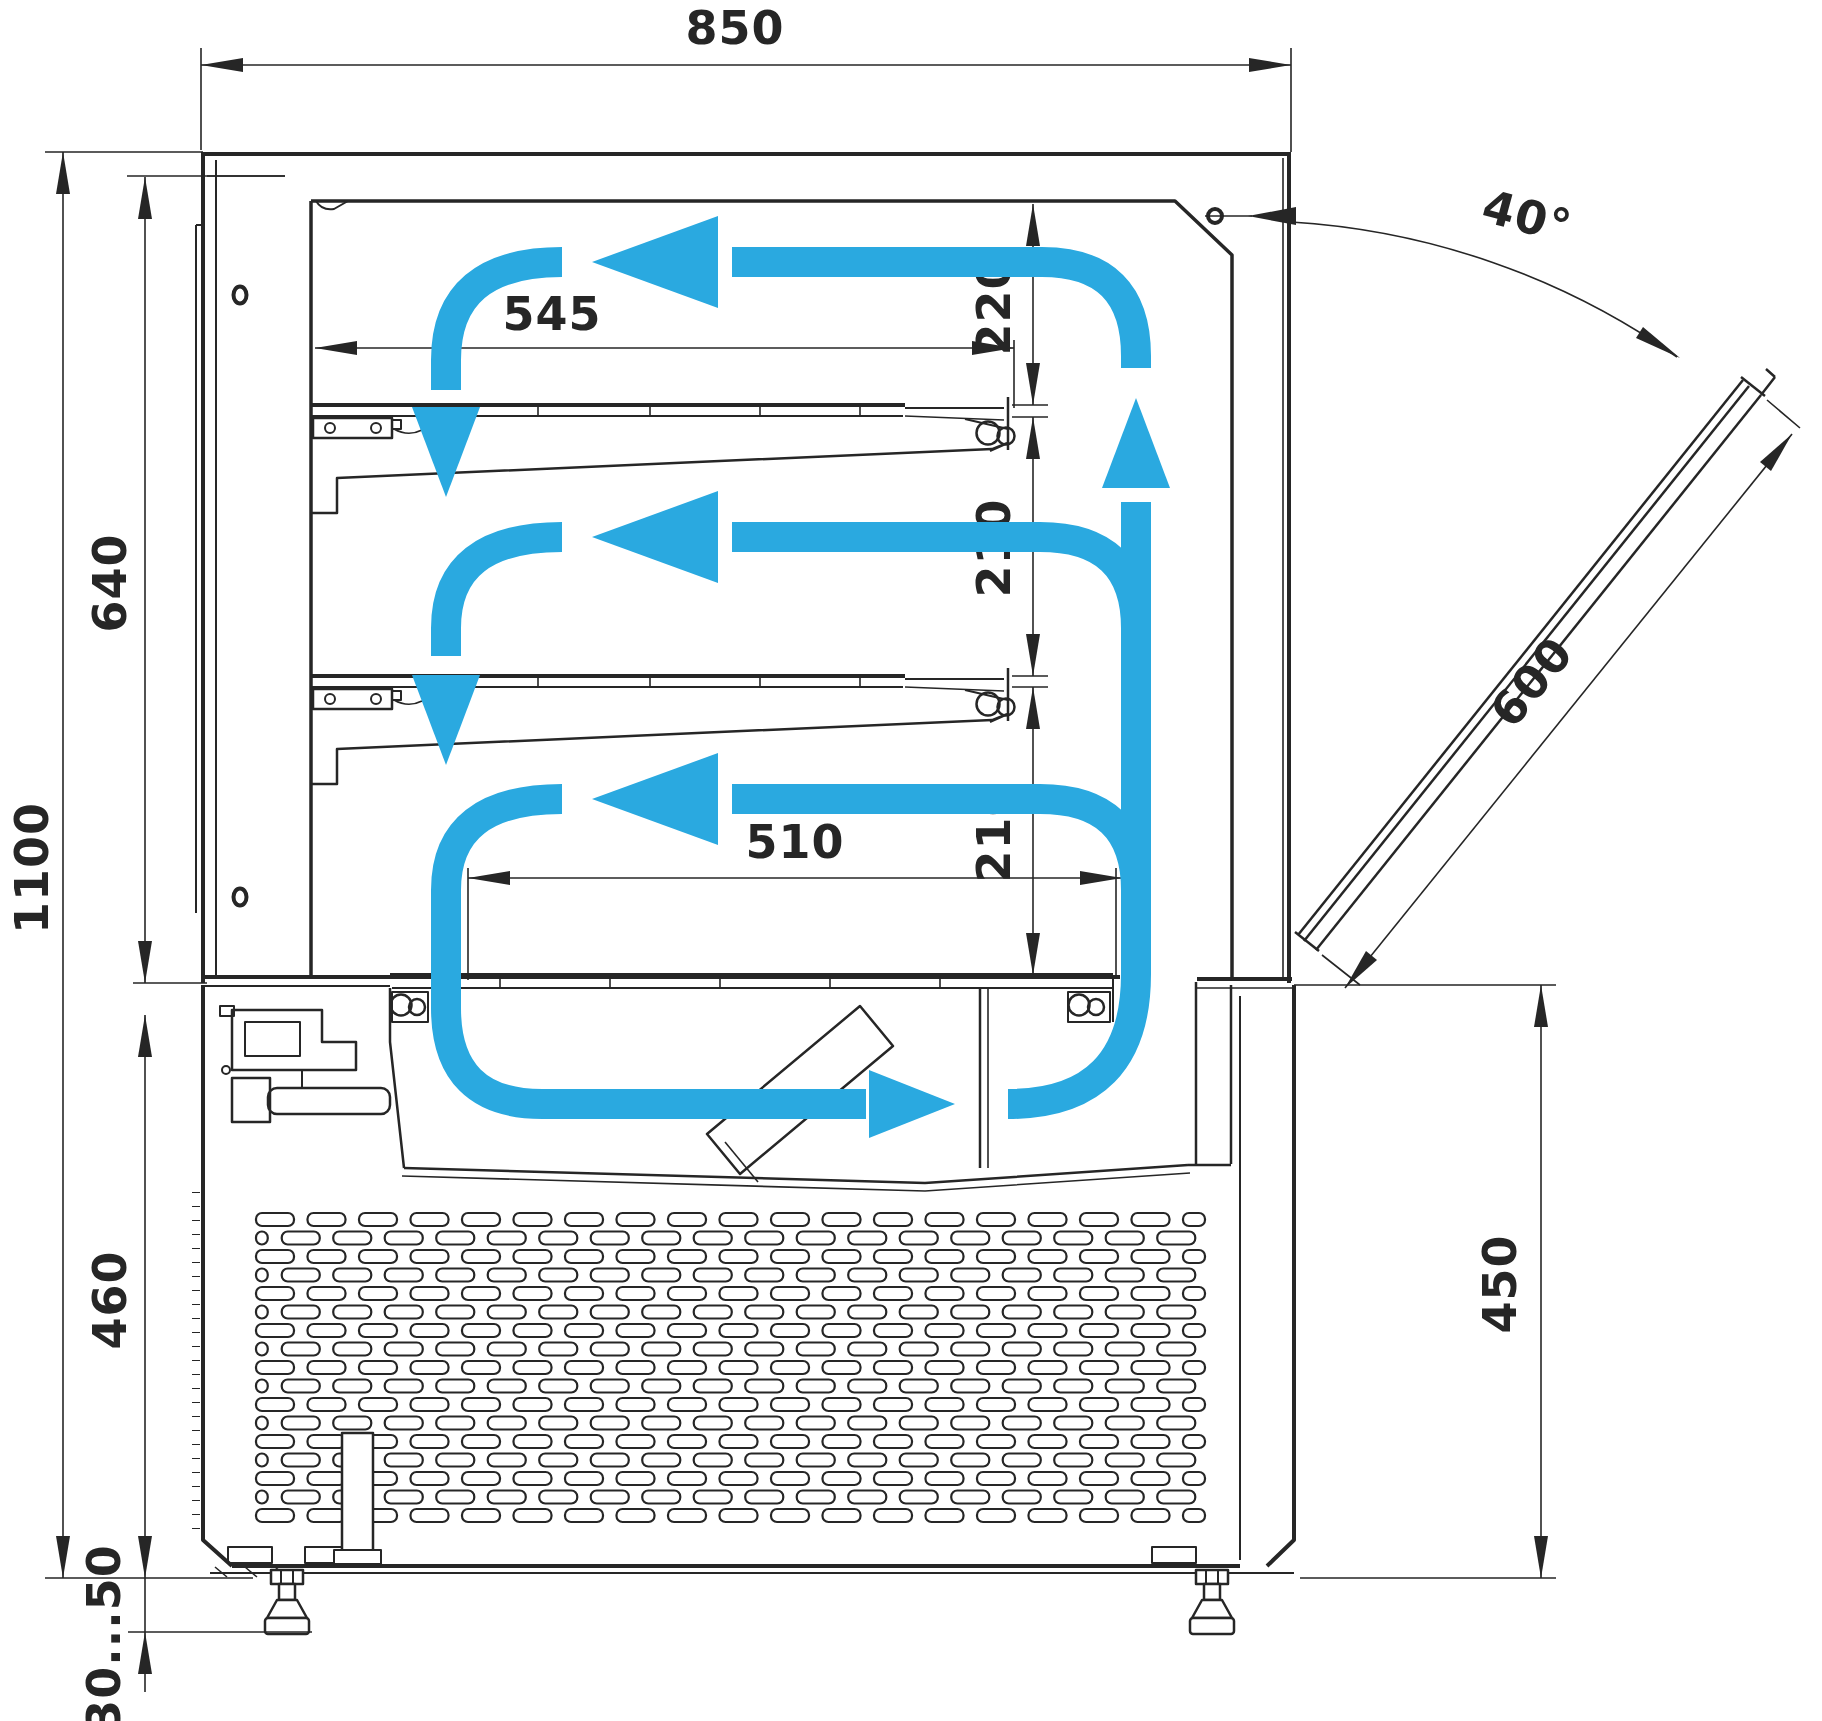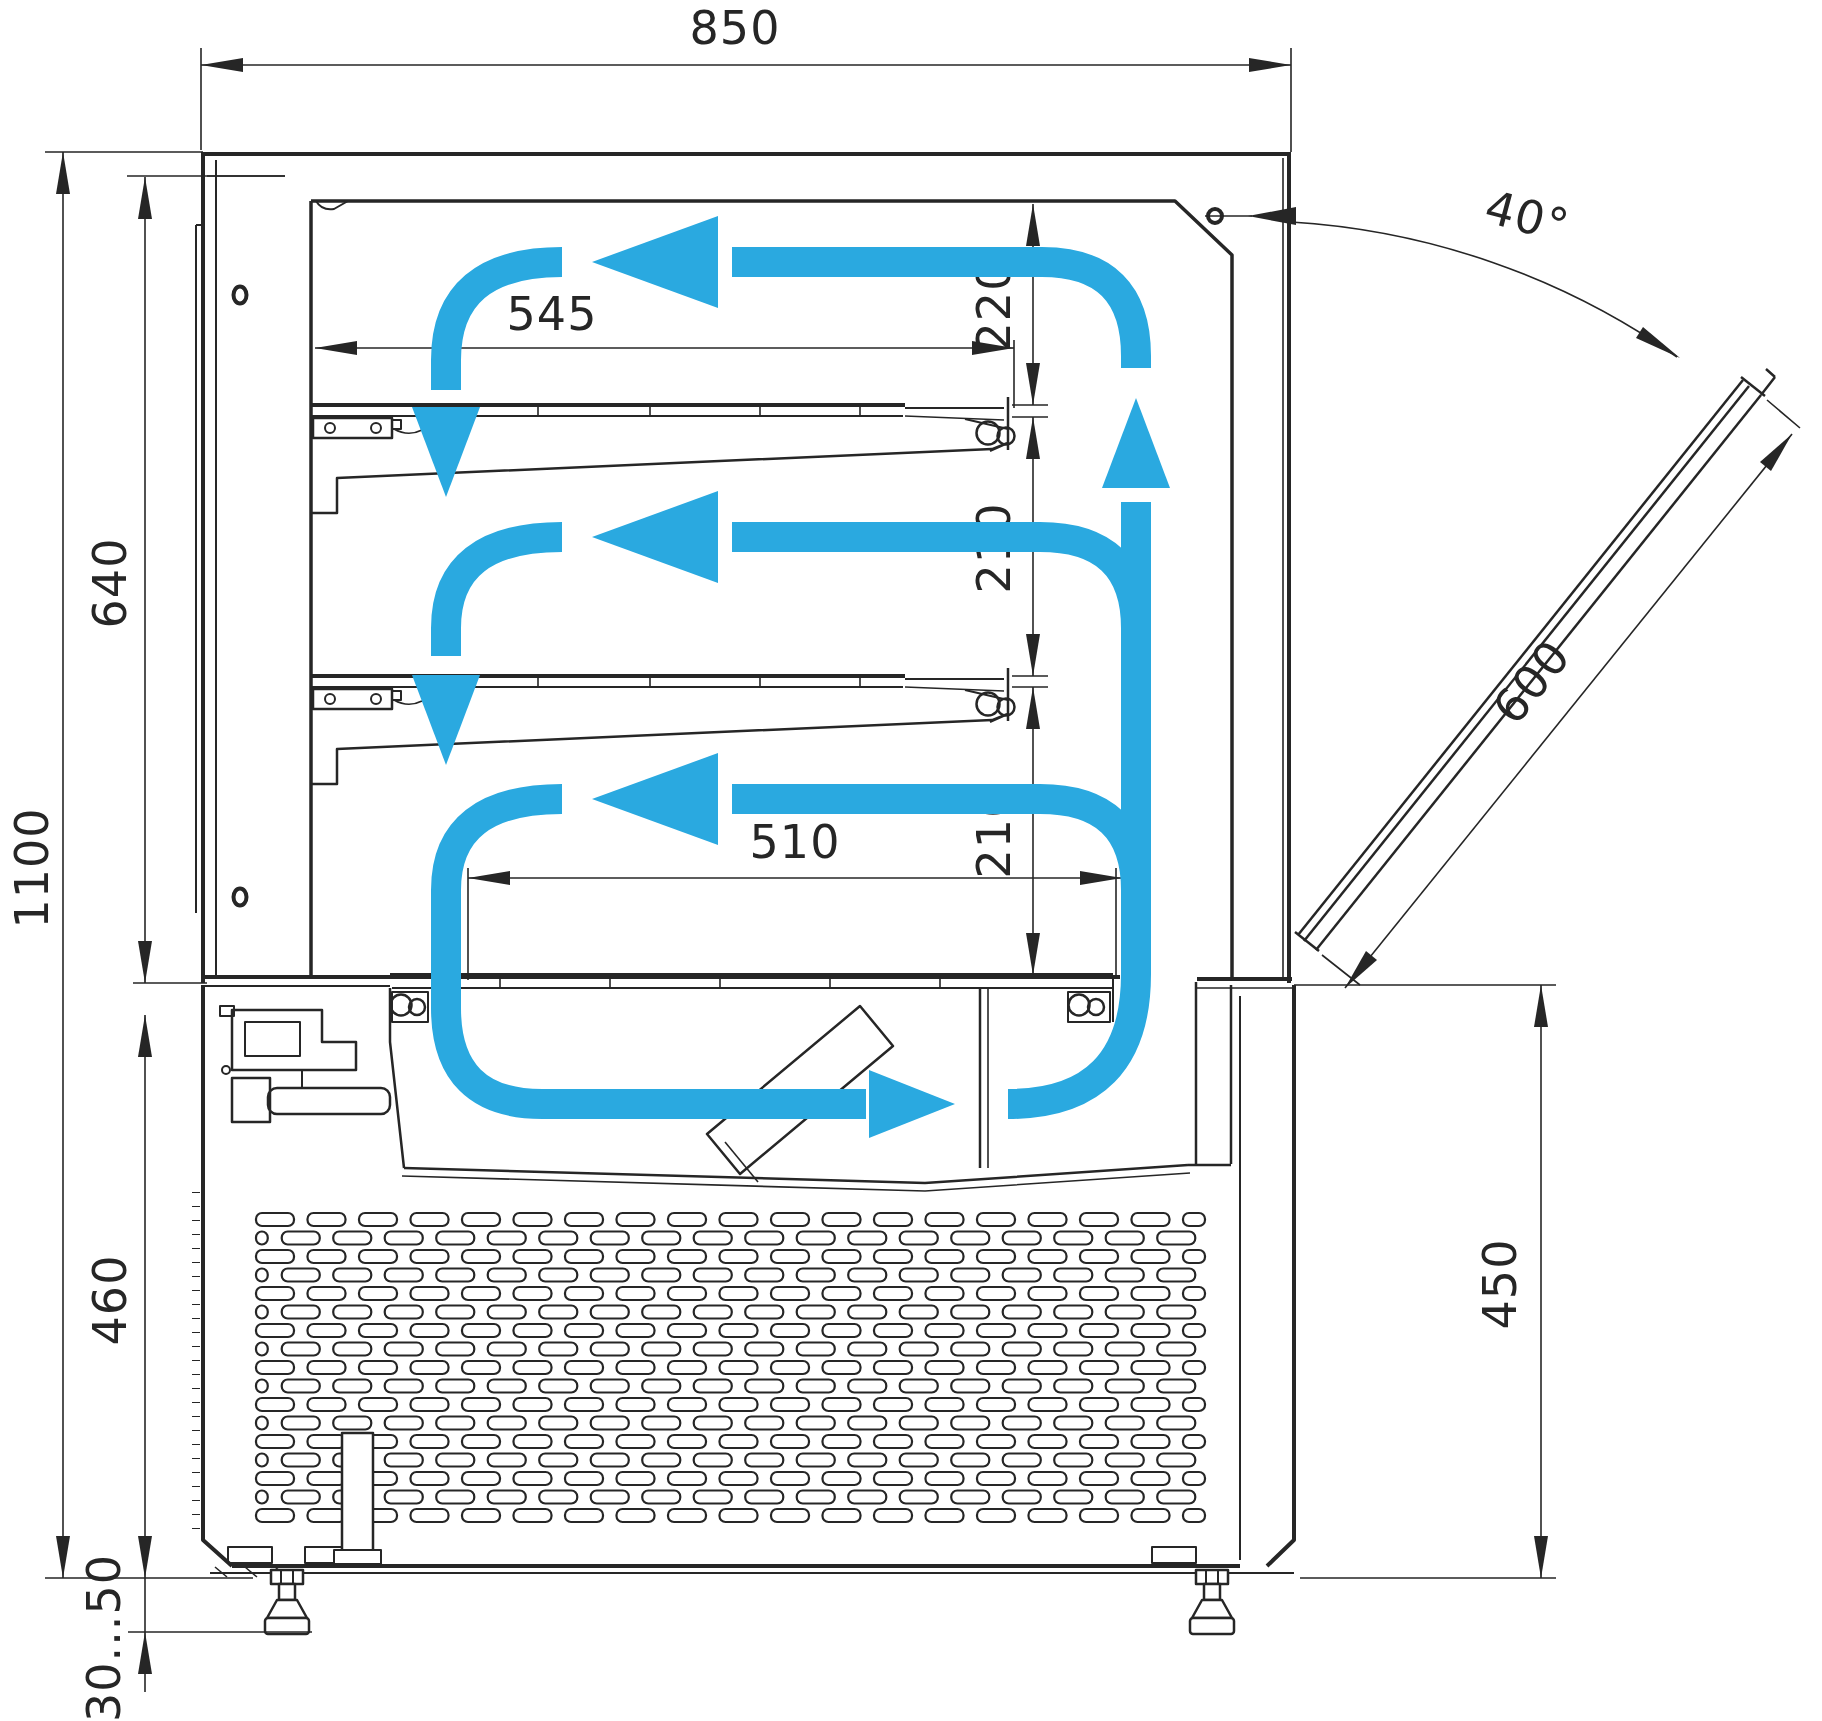--- a/index.html
+++ b/index.html
@@ -1,16 +1,16 @@
 <!DOCTYPE html>
 <html><head>
 <meta charset="utf-8">
 <style>
   html,body{margin:0;padding:0;background:#ffffff;}
-  .stage{width:1822px;height:1721px;background:#fff;overflow:hidden;}
+  .stage{width:1822px;height:1721px;background:#fff;overflow:hidden;font-weight:bold;}
   svg{display:block;}
   text{font-family:"DejaVu Sans","Liberation Sans",sans-serif;font-size:46px;fill:#262626;letter-spacing:1px;}
   .ln{stroke:#262626;fill:none;stroke-linecap:butt;stroke-linejoin:round;}
   .thin{stroke-width:1.6;}
   .w2{stroke-width:2;}
   .w25{stroke-width:2.5;}
   .w35{stroke-width:3.5;}
   .w4{stroke-width:4;}
   .arr{fill:#262626;stroke:none;}
   .flow{stroke:#2aa9e0;stroke-width:30;fill:none;}

